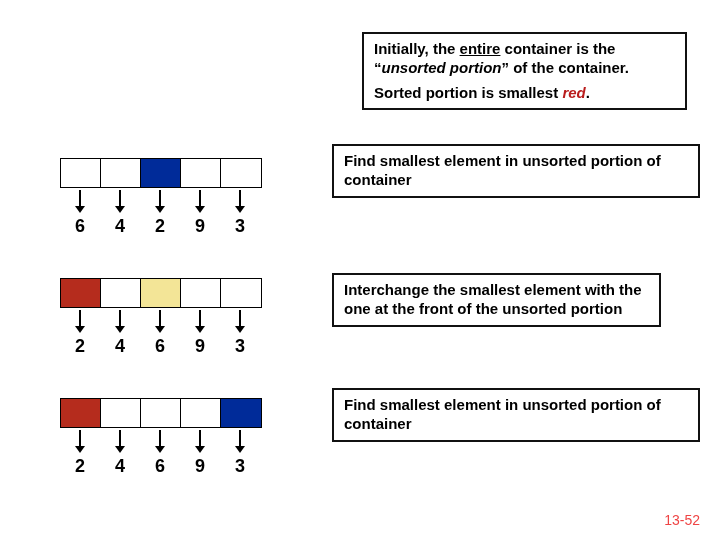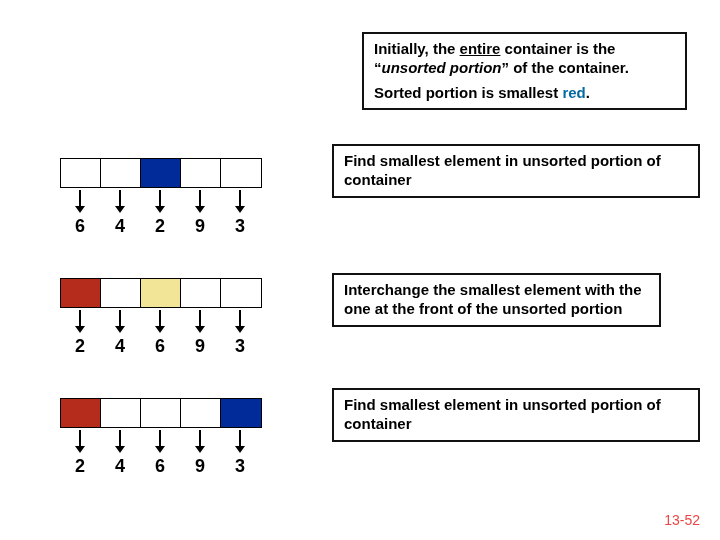--- a/index.html
+++ b/index.html
@@ -26,21 +26,21 @@
     border: 2px solid #111;
     background: #fff;
     padding: 6px 10px;
     font-size: 15px;
     font-weight: bold;
     line-height: 1.25;
     color: #000;
   }
   .note1 { left: 362px; top: 12px; width: 325px; margin-top: 20px; }
   .note1 .em { font-style: italic; }
-  .note1 .red { color: #0369a1; }
+  .note1 .red { color: #b91c1c; font-style: italic; }
   .note1 .u { text-decoration: underline; }
   .note2 { left: 332px; top: 144px; width: 368px; }
   .note3 { left: 332px; top: 273px; width: 329px; }
   .note4 { left: 332px; top: 388px; width: 368px; }
 
   .array-block { position: absolute; }
   .ab1 { left: 60px; top: 158px; }
   .ab2 { left: 60px; top: 278px; }
   .ab3 { left: 60px; top: 398px; }
 

